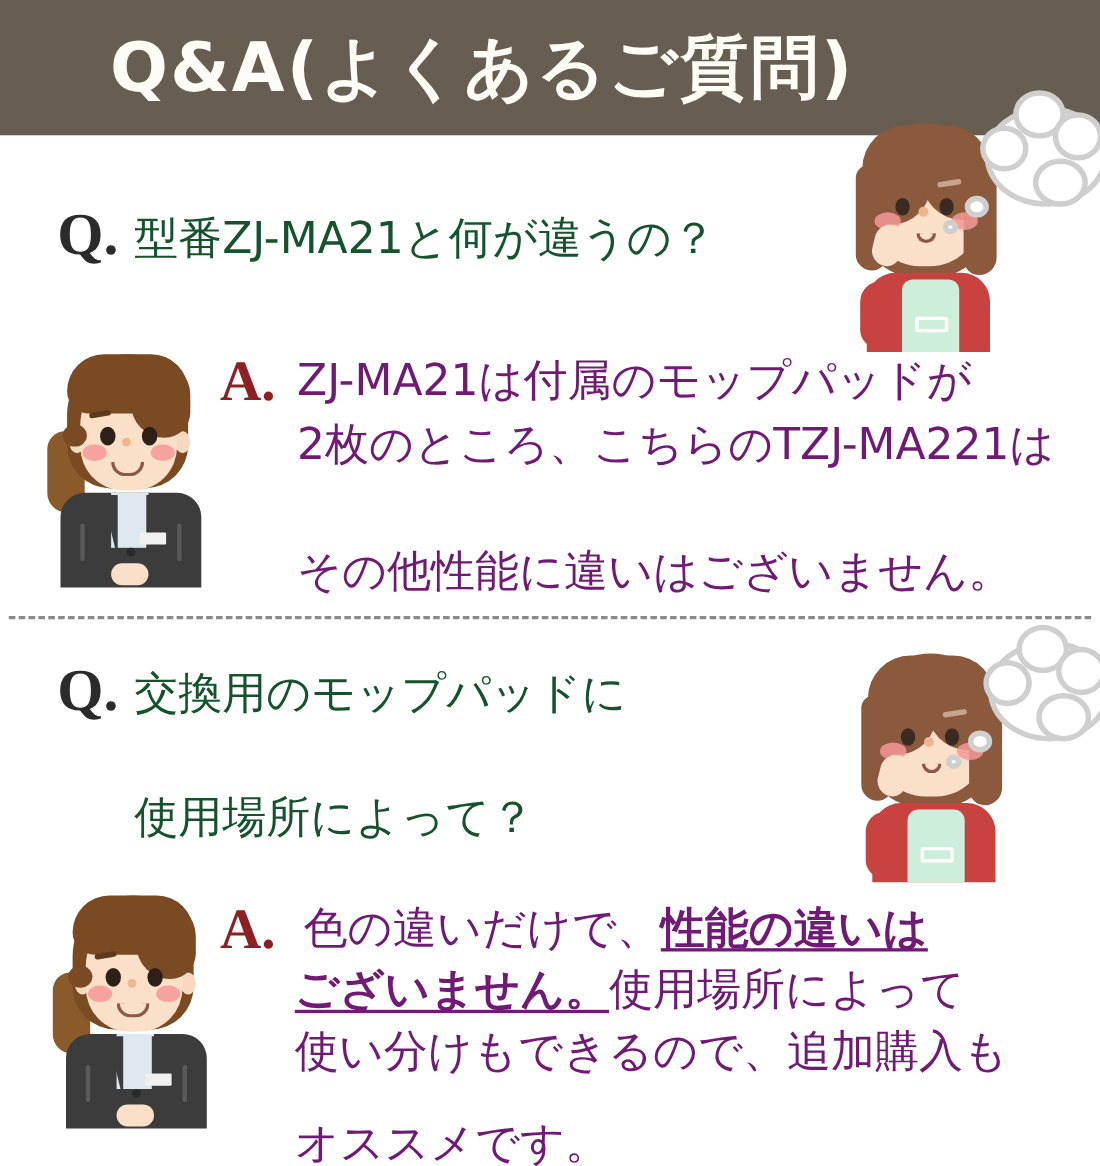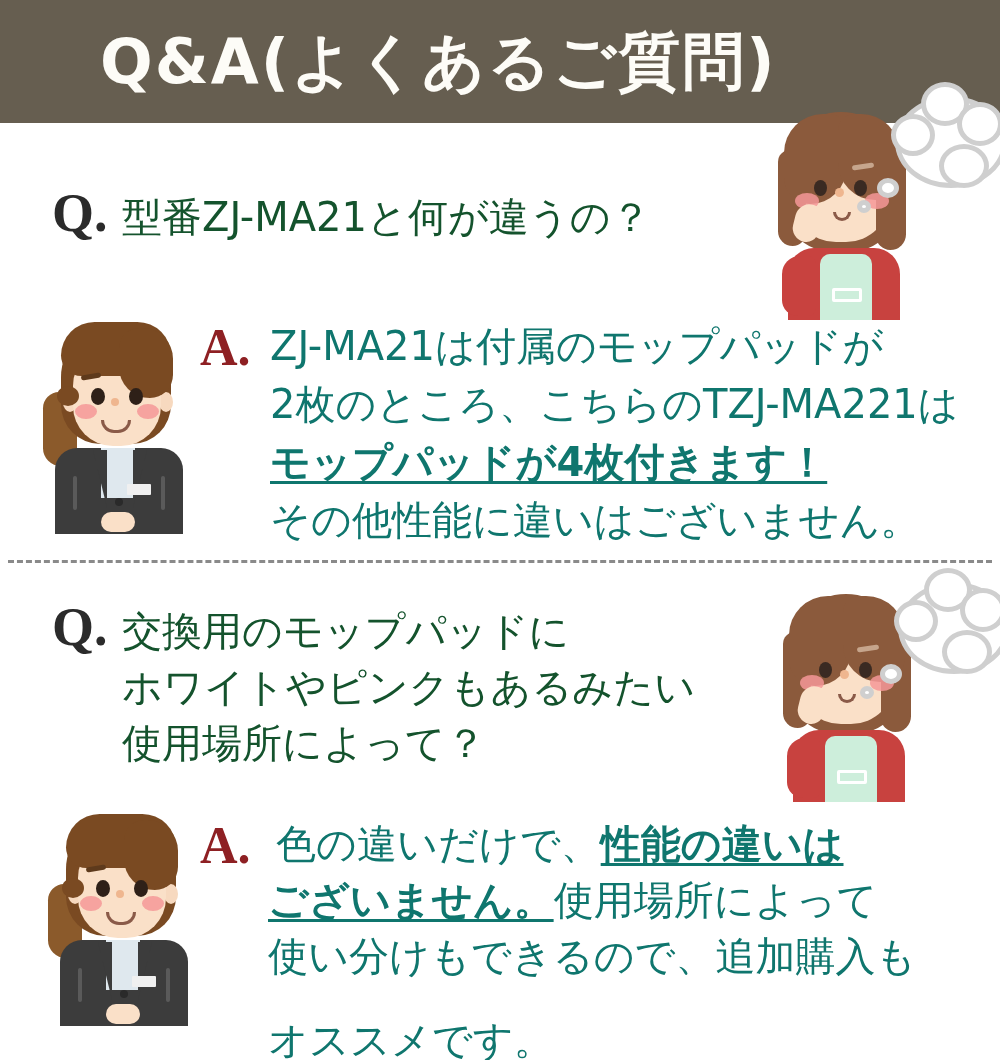--- a/index.html
+++ b/index.html
@@ -47,21 +47,21 @@
   .q-text {
     position: absolute;
     color: #14532d;
     font-size: 40px;
     line-height: 1.28;
     white-space: nowrap;
     font-family: "DejaVu Sans", "Liberation Sans", sans-serif;
   }
   .a-text {
     position: absolute;
-    color: #0f766e;
+    color: #701a75;
     font-size: 40px;
     line-height: 1.30;
     white-space: nowrap;
     font-family: "DejaVu Sans", "Liberation Sans", sans-serif;
   }
   .a-text .em {
     font-weight: 700;
     text-decoration: underline;
     text-underline-offset: 5px;
     text-decoration-thickness: 3px;
@@ -299,23 +299,20 @@
     <div class="bubble-s1" style="left:-18px; top:82px;"></div>
     <div class="bubble-s2" style="left:-38px; top:104px;"></div>
   </div>
 
   <div class="a-mark" style="left:200px; top:322px;">A.</div>
   <div class="a-text" style="left:270px; top:320px;">
     <span>ZJ-MA21は付属のモップパッドが</span>
   </div>
   <div class="a-text" style="left:270px; top:378px;">
     <span>2枚のところ、こちらのTZJ-MA221は</span>
-  </div>
-  <div class="a-text" style="left:270px; top:436px;">
-    <span class="em">モップパッドが4枚付きます！</span>
   </div>
   <div class="a-text" style="left:270px; top:494px;">
     <span>その他性能に違いはございません。</span>
   </div>
 
   <div class="fig st" style="left:35px; top:320px;">
     <div class="pony"></div>
     <div class="hair-top"></div>
     <div class="ear-l"></div>
     <div class="ear-r"></div>
@@ -338,21 +335,20 @@
     <div class="seam-r"></div>
     <div class="badge"></div>
     <div class="btn"></div>
     <div class="hands"></div>
   </div>
 
   <div class="divider"></div>
 
   <div class="q-mark" style="left:52px; top:600px;">Q.</div>
   <div class="q-text" style="left:122px; top:606px;">交換用のモップパッドに</div>
-  <div class="q-text" style="left:122px; top:662px;">ホワイトやピンクもあるみたい</div>
   <div class="q-text" style="left:122px; top:718px;">使用場所によって？</div>
 
   <div class="fig hw" style="left:765px; top:590px;">
     <div class="hair-back"></div>
     <div class="ear-l"></div>
     <div class="ear-r"></div>
     <div class="face"></div>
     <div class="side-l"></div>
     <div class="side-r"></div>
     <div class="fringe-l"></div>

